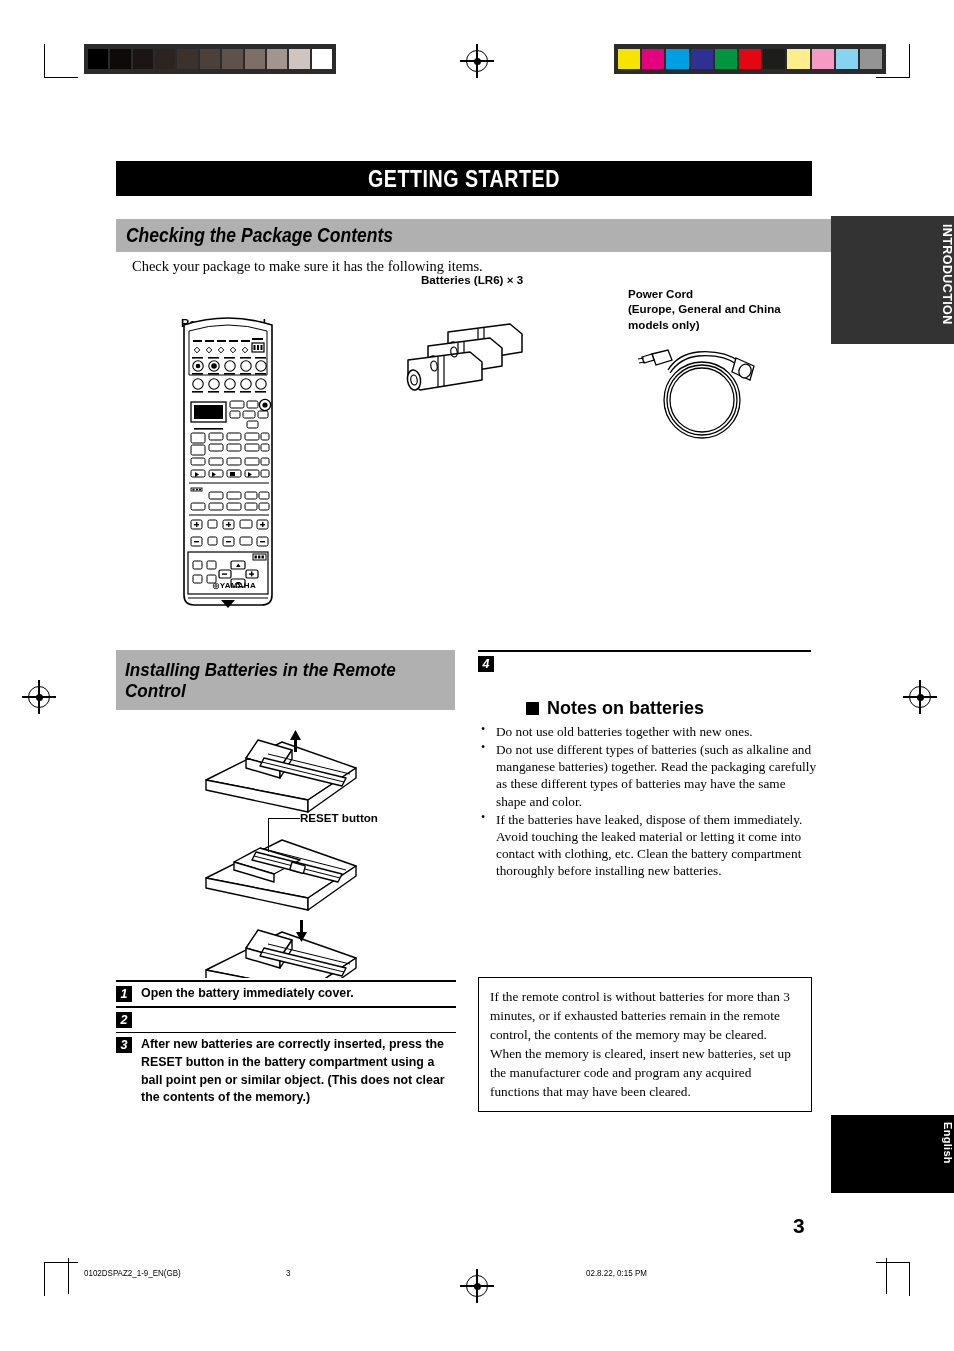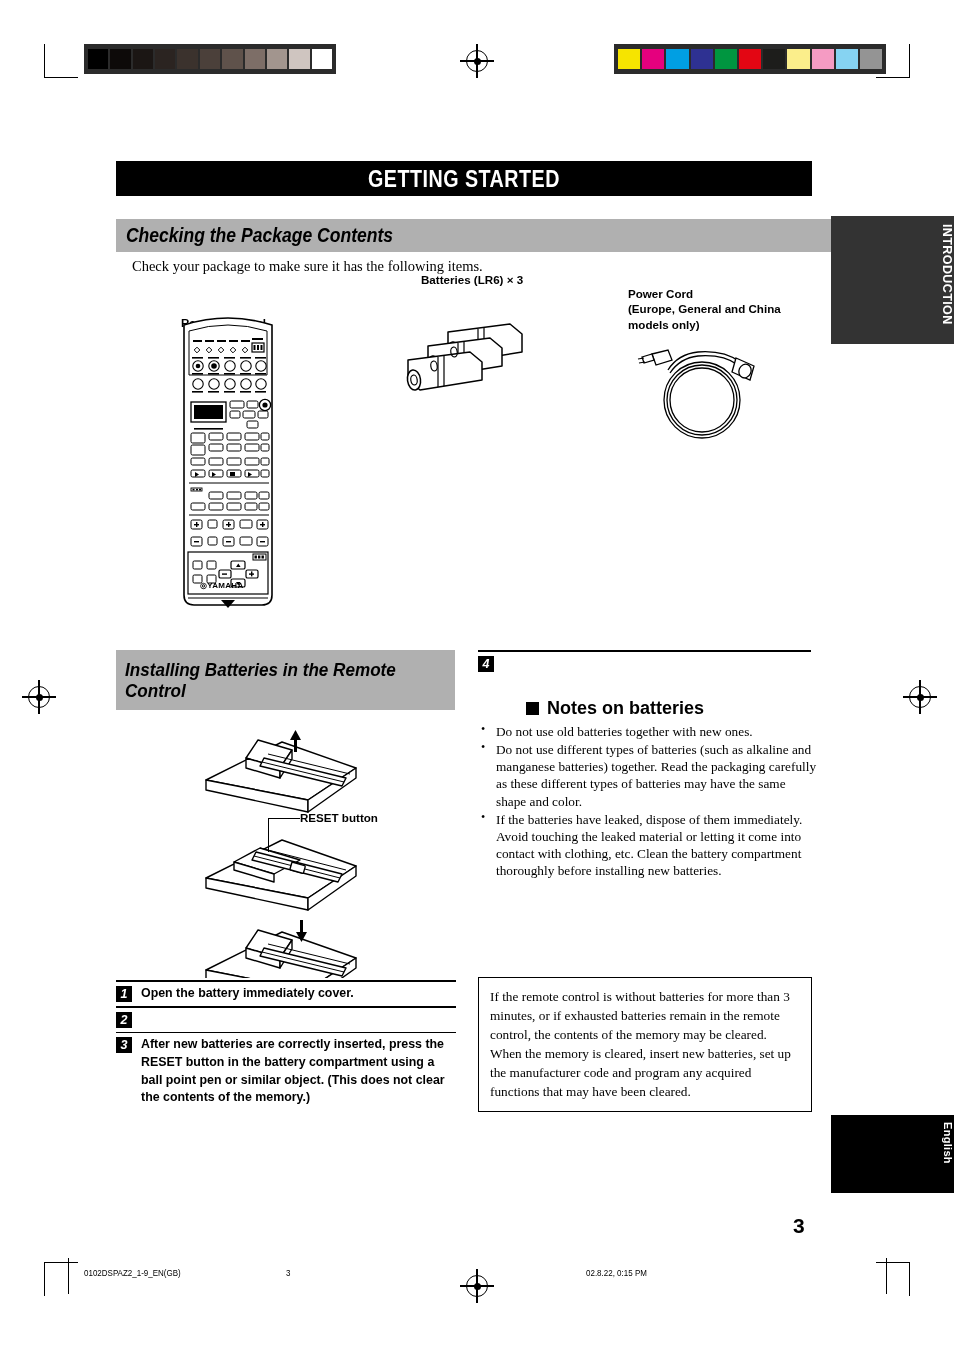--- a/index.html
+++ b/index.html
@@ -366,21 +366,21 @@
   <g fill="#000">
         <rect x="73.5" y="244.5" width="2.4" height="3"></rect>
         <rect x="77" y="244.5" width="2.4" height="3"></rect>
         <rect x="80.5" y="244.5" width="2.4" height="3"></rect>
       </g>
 
   <path d="M7 287 L87 287" stroke="#000" stroke-width="1.2" fill="none"></path>
   <path d="M40 289 L54 289 L47 297 z" fill="#000"></path>
 </svg>
 </div>
-<div class="abs" style="left:200px;top:581px;width:56px;text-align:left;font-family:'Liberation Sans',sans-serif;
+<div class="abs" style="left:200px;top:581px;width:56px;text-align:right;font-family:'Liberation Sans',sans-serif;
             font-weight:bold;font-size:8px;letter-spacing:.3px;">
   <span>◎</span><span>YAMAHA</span>
 </div>
 
 <div class="abs" style="left:392px;top:322px;">
 <svg width="150" height="80" viewBox="0 0 150 80">
   <g fill="#fff" stroke="#000" stroke-width="1.5" stroke-linejoin="round">
 
     <path d="M56 10 L118 2 L130 12 L130 30 L68 40 L56 30 Z"></path>
     <ellipse cx="62" cy="30" rx="6.5" ry="10" transform="rotate(-8 62 30)"></ellipse>

